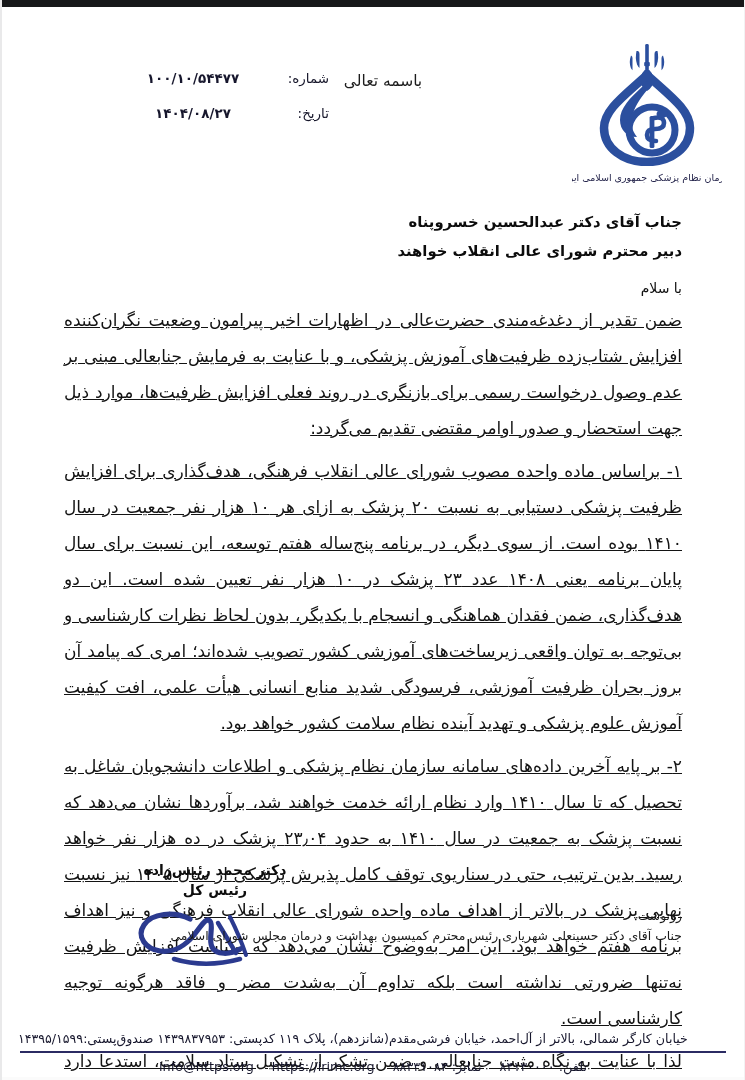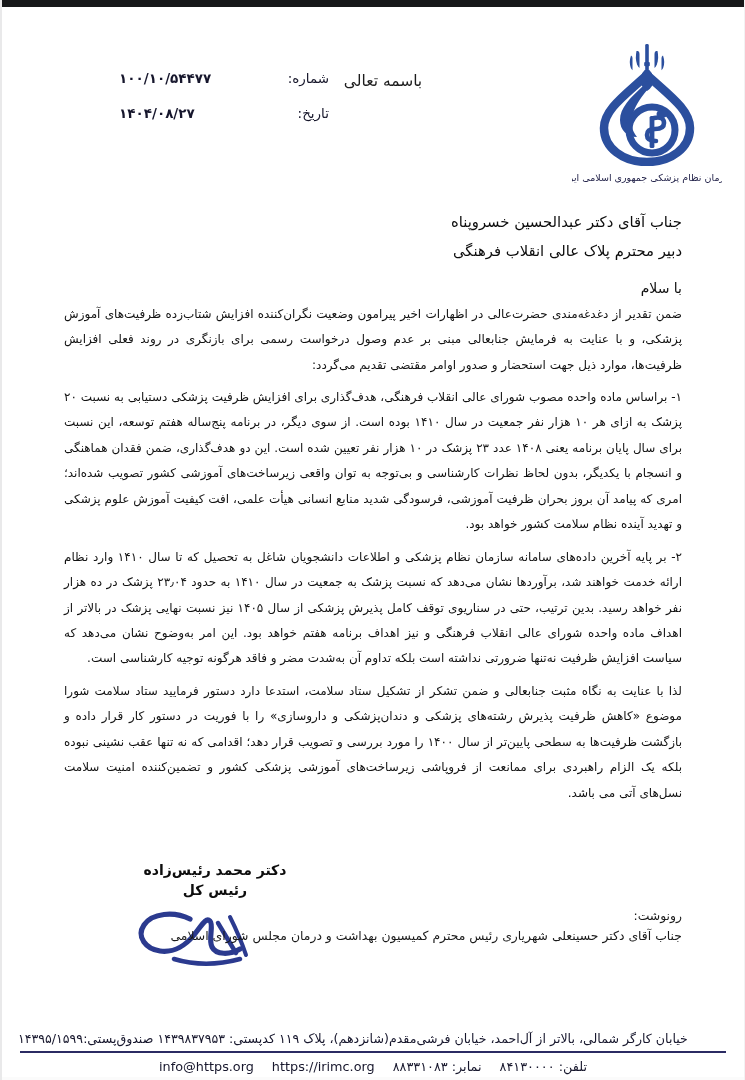--- a/index.html
+++ b/index.html
@@ -88,60 +88,61 @@
     justify-content: flex-start;
   }
   .meta-label {
     width: 62px;
     text-align: right;
     font-size: 13.5px;
     color: #17172b;
   }
   .meta-value {
     flex: 1;
-    text-align: left;
+    text-align: center;
     font-size: 13.5px;
     font-weight: bold;
     color: #16162c;
     letter-spacing: 0.3px;
     direction: ltr;
     unicode-bidi: plaintext;
   }
 
   
   .content {
     position: absolute;
     top: 208px;
     right: 62px;
     left: 62px;
     text-align: justify;
   }
   .addressee {
-    font-weight: normal;
+    font-weight: bold;
     font-size: 14.8px;
     color: #0c0c0c;
     line-height: 1.95;
     margin-bottom: 7px;
   }
   .addressee div { white-space: nowrap; }
 
   .salutation {
     text-align: right;
     font-size: 14px;
     color: #111111;
     margin: 14px 0 6px 0;
   }
   p.para {
-    font-size: 12px;
+    font-size: 17px;
     line-height: 2.12;
     color: #131313;
     margin: 0 0 7px 0;
     text-align: justify;
     text-align-last: right;
     text-justify: inter-word;
+    text-decoration: underline;
   }
 
   .closing {
     font-size: 13.7px;
     color: #131313;
     margin: 14px 0 0 0;
     text-align: center;
     padding-right: 40px;
   }
 
@@ -285,21 +286,21 @@
       <div class="meta-row">
         <span class="meta-label">تاریخ:</span>
         <span class="meta-value">۱۴۰۴/۰۸/۲۷</span>
       </div>
     </div>
   </div>
 
   <div class="content">
     <div class="addressee">
       <div>جناب آقای دکتر عبدالحسین خسروپناه</div>
-      <div>دبیر محترم پلاک عالی انقلاب فرهنگی</div>
+      <div>دبیر محترم شورای عالی انقلاب خواهند</div>
     </div>
 
     <div class="salutation">با سلام</div>
 
     <p class="para">ضمن تقدیر از دغدغه‌مندی حضرت‌عالی در اظهارات اخیر پیرامون وضعیت نگران‌کننده افزایش شتاب‌زده ظرفیت‌های آموزش پزشکی، و با عنایت به فرمایش جنابعالی مبنی بر عدم وصول درخواست رسمی برای بازنگری در روند فعلی افزایش ظرفیت‌ها، موارد ذیل جهت استحضار و صدور اوامر مقتضی تقدیم می‌گردد:</p>
     <p class="para">۱- براساس ماده واحده مصوب شورای عالی انقلاب فرهنگی، هدف‌گذاری برای افزایش ظرفیت پزشکی دستیابی به نسبت ۲۰ پزشک به ازای هر ۱۰ هزار نفر جمعیت در سال ۱۴۱۰ بوده است. از سوی دیگر، در برنامه پنج‌ساله هفتم توسعه، این نسبت برای سال پایان برنامه یعنی ۱۴۰۸ عدد ۲۳ پزشک در ۱۰ هزار نفر تعیین شده است. این دو هدف‌گذاری، ضمن فقدان هماهنگی و انسجام با یکدیگر، بدون لحاظ نظرات کارشناسی و بی‌توجه به توان واقعی زیرساخت‌های آموزشی کشور تصویب شده‌اند؛ امری که پیامد آن بروز بحران ظرفیت آموزشی، فرسودگی شدید منابع انسانی هیأت علمی، افت کیفیت آموزش علوم پزشکی و تهدید آینده نظام سلامت کشور خواهد بود.</p>
     <p class="para">۲- بر پایه آخرین داده‌های سامانه سازمان نظام پزشکی و اطلاعات دانشجویان شاغل به تحصیل که تا سال ۱۴۱۰ وارد نظام ارائه خدمت خواهند شد، برآوردها نشان می‌دهد که نسبت پزشک به جمعیت در سال ۱۴۱۰ به حدود ۲۳٫۰۴ پزشک در ده هزار نفر خواهد رسید. بدین ترتیب، حتی در سناریوی توقف کامل پذیرش پزشکی از سال ۱۴۰۵ نیز نسبت نهایی پزشک در بالاتر از اهداف ماده واحده شورای عالی انقلاب فرهنگی و نیز اهداف برنامه هفتم خواهد بود. این امر به‌وضوح نشان می‌دهد که سیاست افزایش ظرفیت نه‌تنها ضرورتی نداشته است بلکه تداوم آن به‌شدت مضر و فاقد هرگونه توجیه کارشناسی است.</p>
     <p class="para">لذا با عنایت به نگاه مثبت جنابعالی و ضمن تشکر از تشکیل ستاد سلامت، استدعا دارد دستور فرمایید ستاد سلامت شورا موضوع «کاهش ظرفیت پذیرش رشته‌های پزشکی و دندان‌پزشکی و داروسازی» را با فوریت در دستور کار قرار داده و بازگشت ظرفیت‌ها به سطحی پایین‌تر از سال ۱۴۰۰ را مورد بررسی و تصویب قرار دهد؛ اقدامی که نه تنها عقب نشینی نبوده بلکه یک الزام راهبردی برای ممانعت از فروپاشی زیرساخت‌های آموزشی پزشکی کشور و تضمین‌کننده امنیت سلامت نسل‌های آتی می باشد.</p>
 
   </div>

